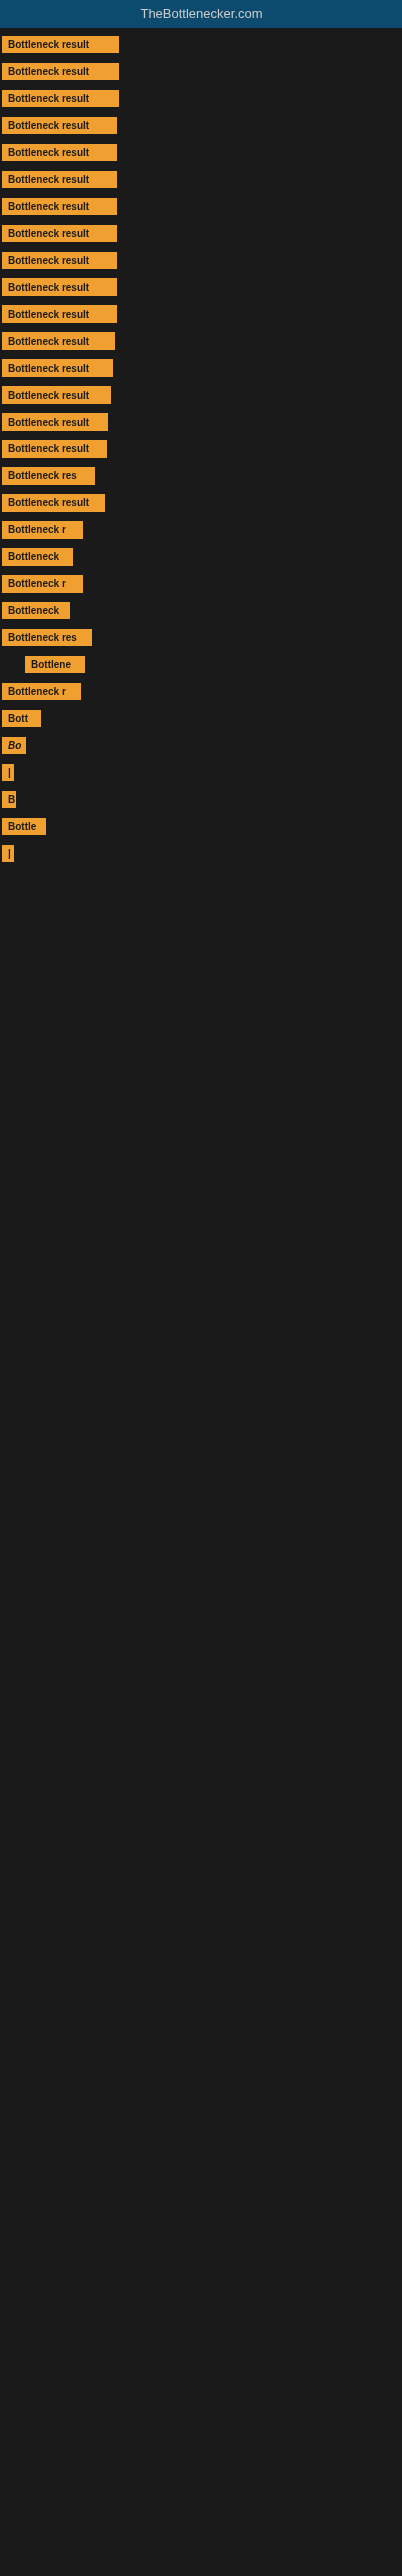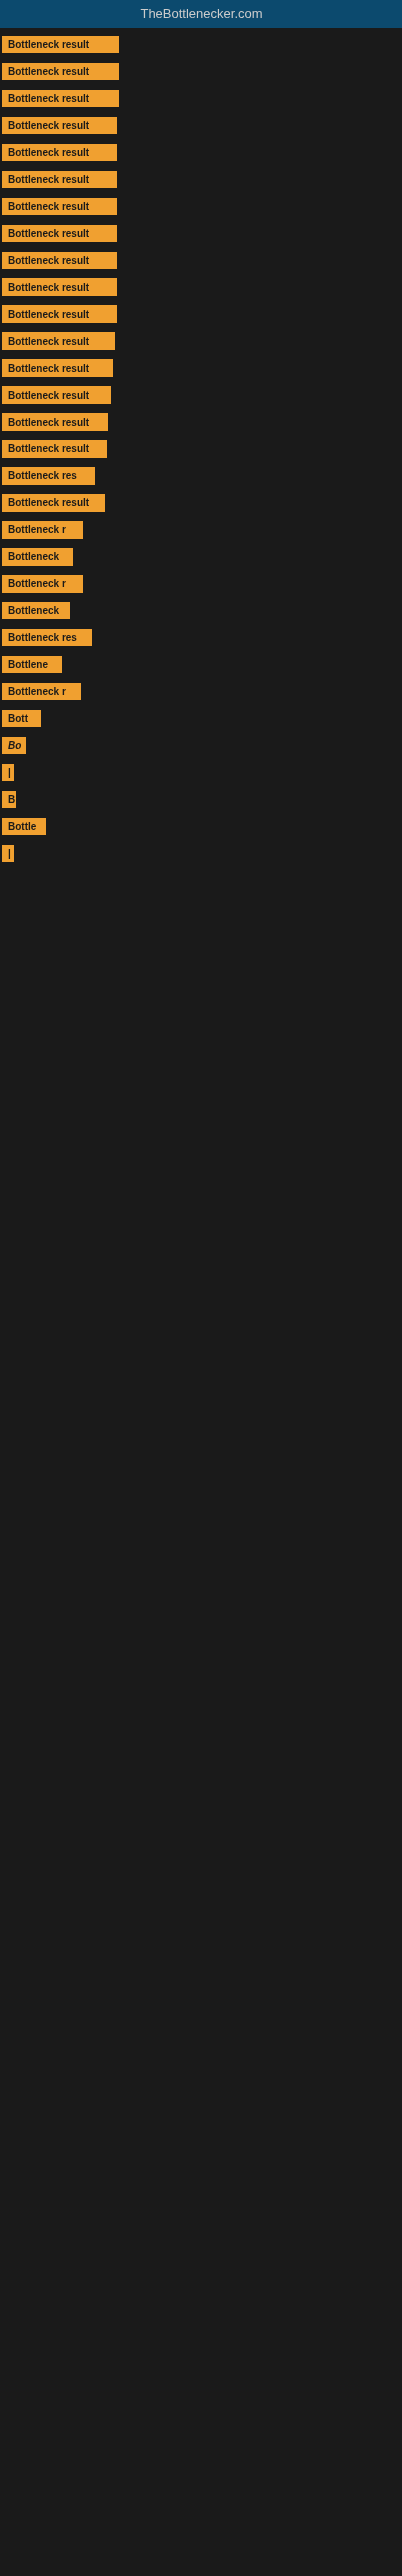--- a/index.html
+++ b/index.html
@@ -110,21 +110,21 @@
     <div class="bottleneck-item">
       <span class="bottleneck-badge" style="max-width: 81px; width: 81px;">Bottleneck r</span>
     </div>
     <div class="bottleneck-item">
       <span class="bottleneck-badge" style="max-width: 68px; width: 68px;">Bottleneck</span>
     </div>
     <div class="bottleneck-item">
       <span class="bottleneck-badge" style="max-width: 90px; width: 90px;">Bottleneck res</span>
     </div>
     <div class="bottleneck-item">
-      <span class="bottleneck-badge" style="max-width: 60px; width: 60px;">Bottlene</span>
+      <span class="bottleneck-badge" style="max-width: 60px; width: 60px; margin-left: 23px;">Bottlene</span>
     </div>
     <div class="bottleneck-item">
       <span class="bottleneck-badge" style="max-width: 79px; width: 79px;">Bottleneck r</span>
     </div>
     <div class="bottleneck-item">
       <span class="bottleneck-badge" style="max-width: 39px; width: 61px;">Bott</span>
     </div>
     <div class="bottleneck-item">
       <span class="bottleneck-badge" style="max-width: 24px; width: 24px; font-style: italic;">Bo</span>
     </div>

